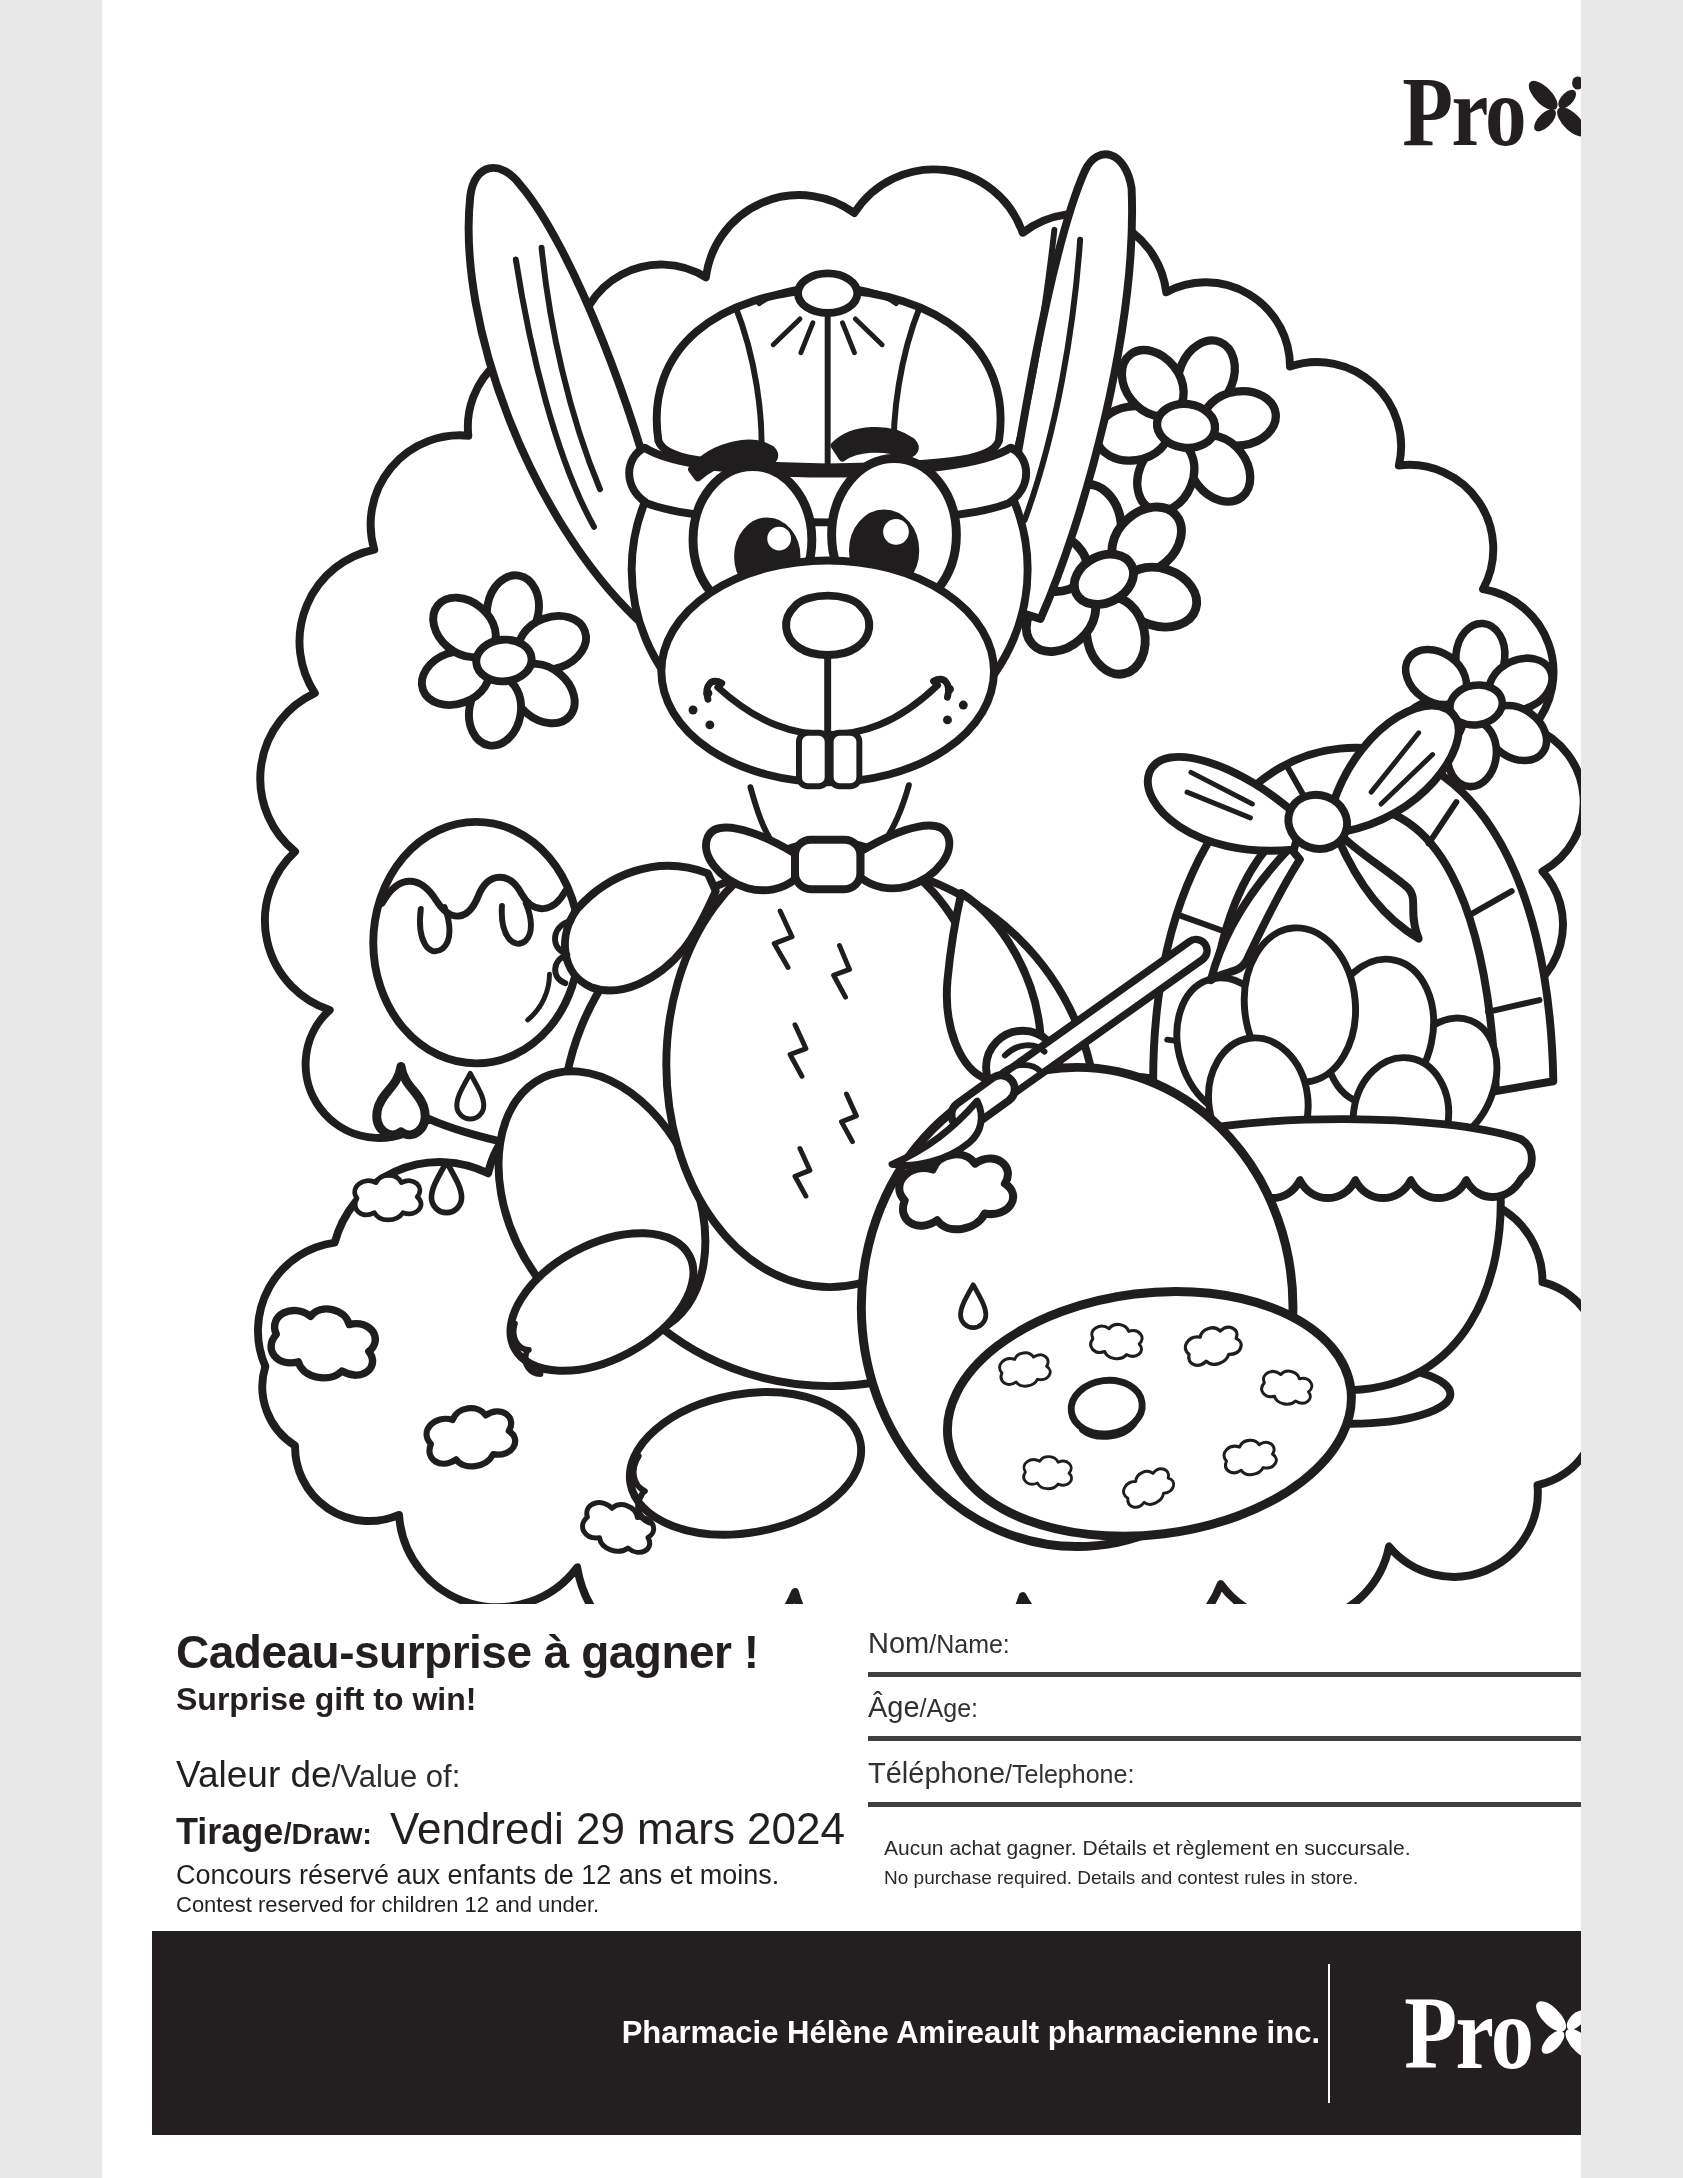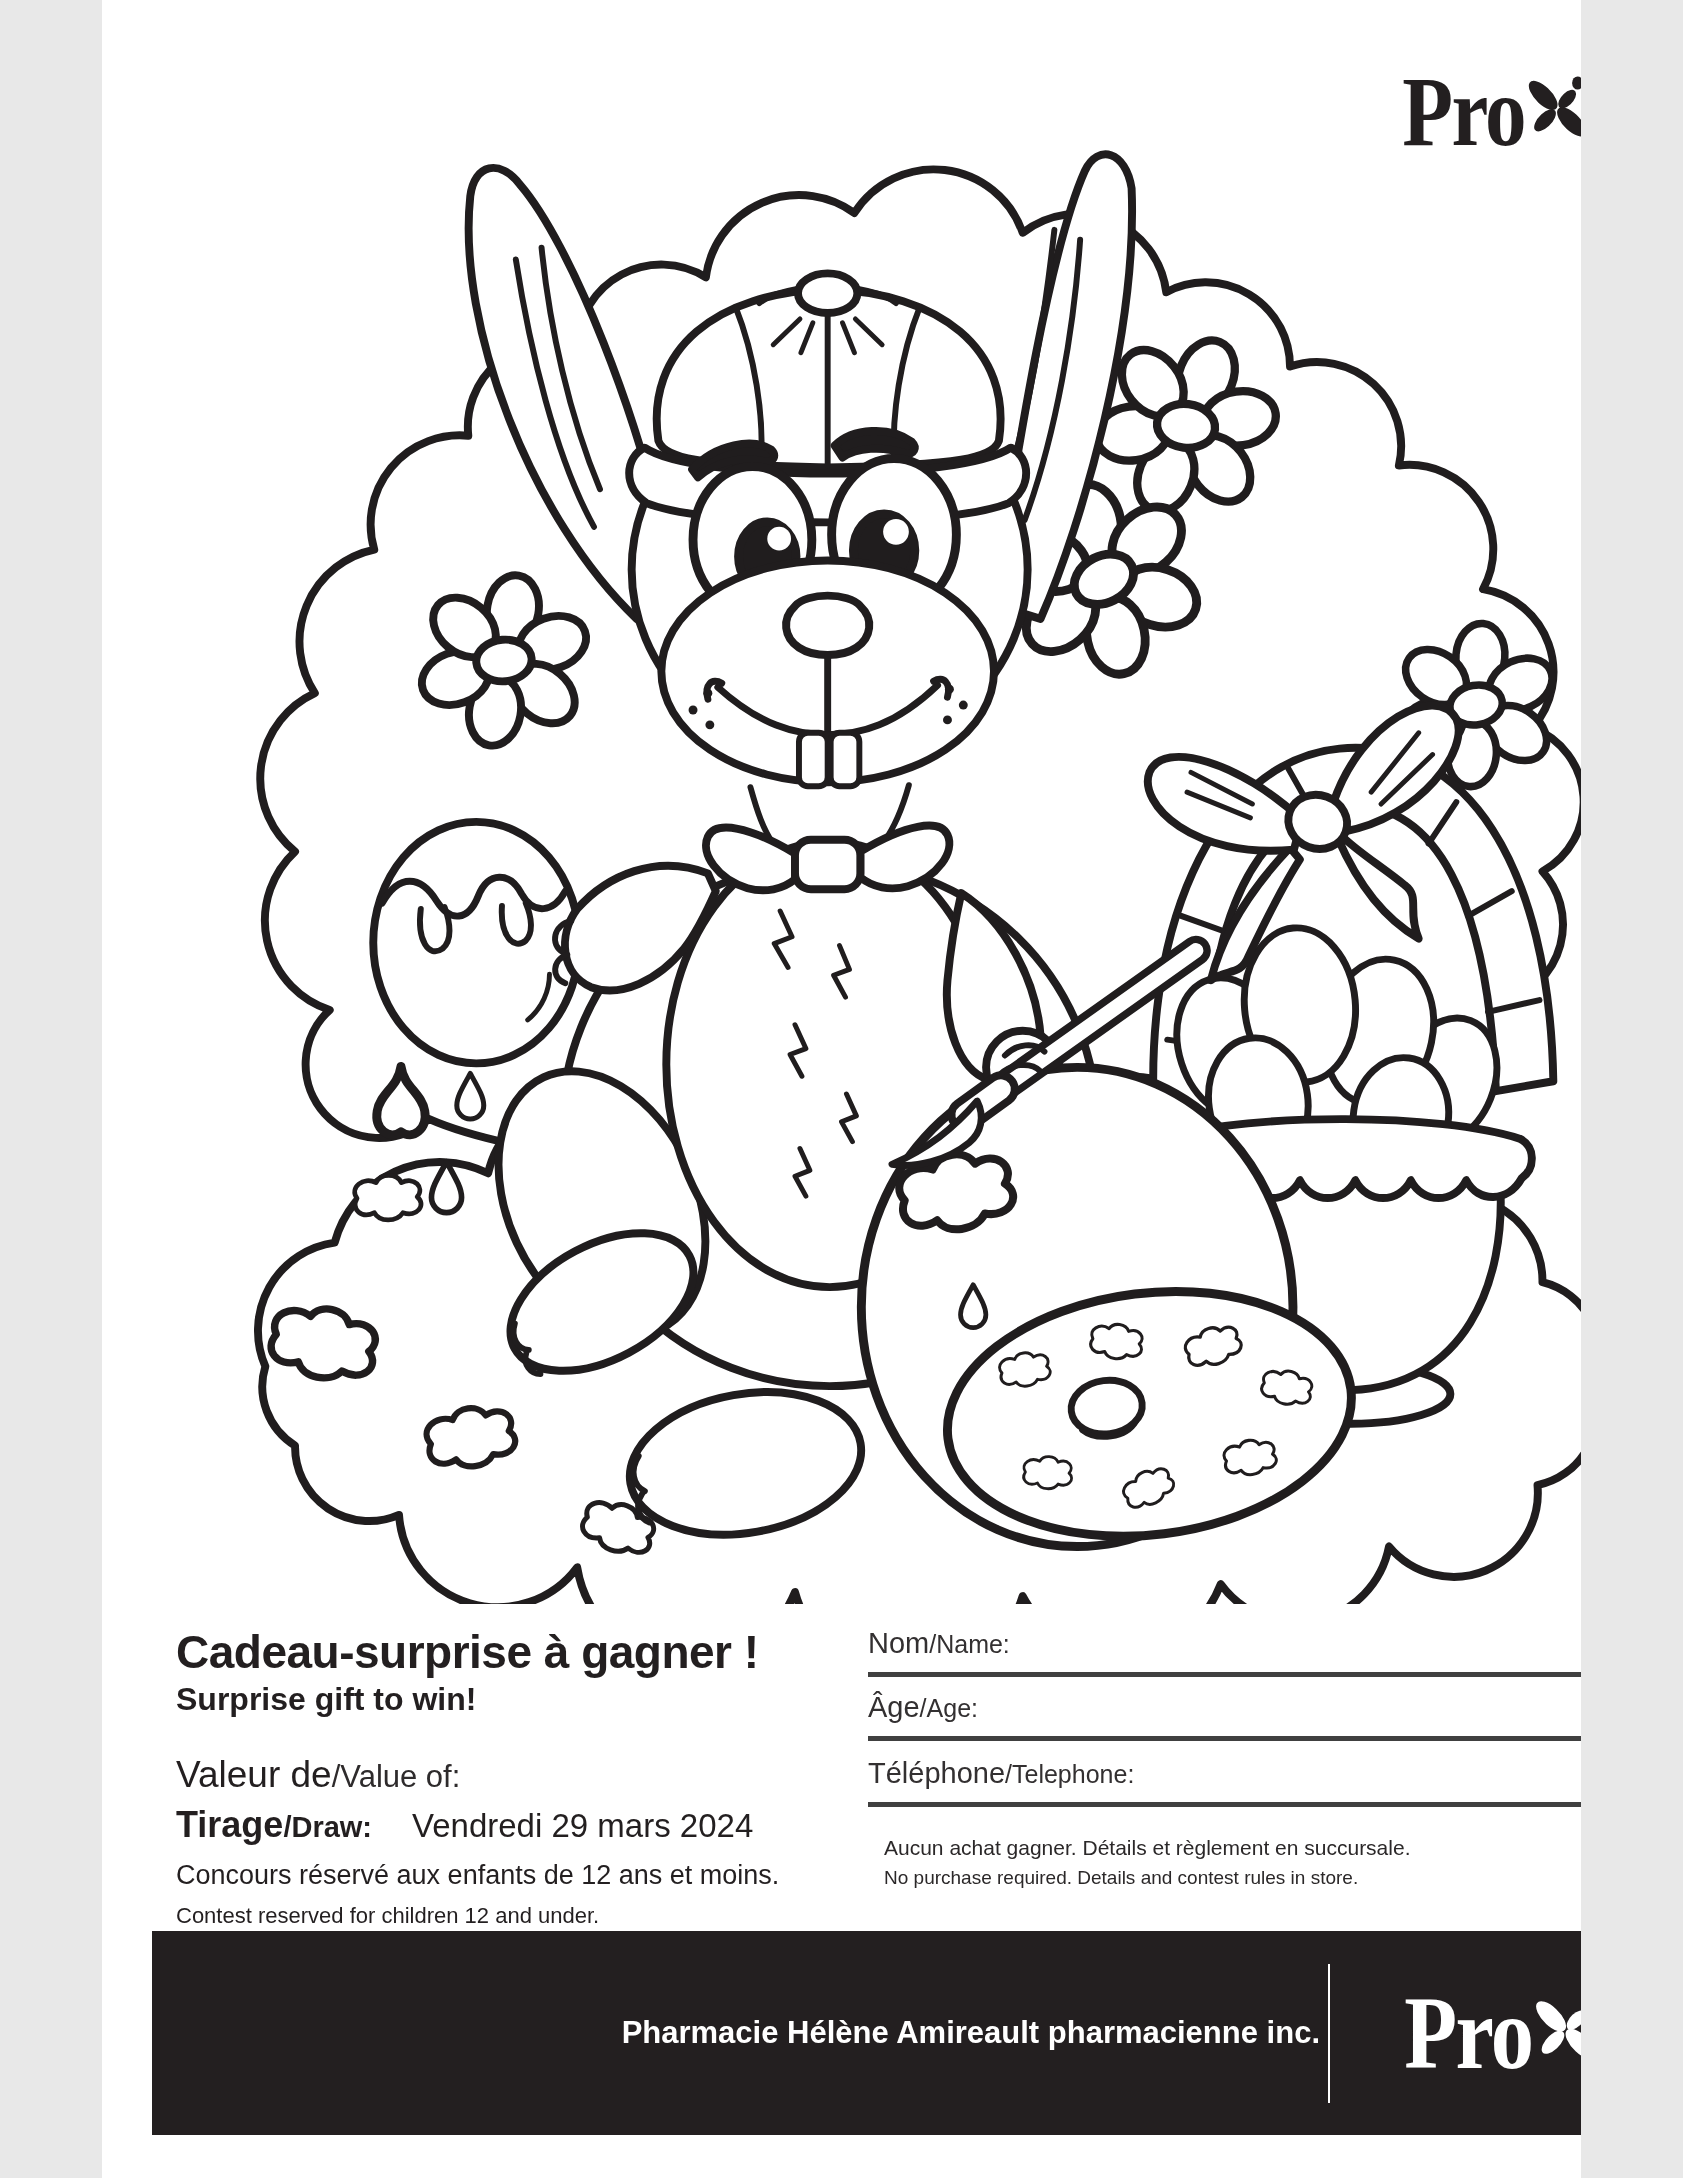--- a/index.html
+++ b/index.html
@@ -19,23 +19,23 @@
   
   .art{position:absolute;left:0;top:109px;}
   .title-fr{position:absolute;left:0;top:1625px;width:634px;font-size:46px;font-weight:bold;letter-spacing:-0.5px;white-space:nowrap;}
   .title-en{position:absolute;left:0;top:1681px;font-size:32px;font-weight:bold;white-space:nowrap;}
   .value-line{position:absolute;left:0;top:1754px;white-space:nowrap;}
   .value-line .fr{font-size:37px;}
   .value-line .en{font-size:31px;color:#2e2b2c;}
   .draw-line{position:absolute;left:0;top:1804px;white-space:nowrap;}
   .draw-line .fr{font-size:36px;font-weight:bold;}
   .draw-line .en{font-size:29px;font-weight:bold;}
-  .draw-line .date{font-size:33px;margin-left:40px;}
+  .draw-line .date{font-size:44px;margin-left:18px;}
   .rule-fr{position:absolute;left:0;top:1860px;font-size:27px;white-space:nowrap;}
-  .rule-en{position:absolute;left:0;top:1892px;font-size:22px;white-space:nowrap;margin-top:11px;}
+  .rule-en{position:absolute;left:0;top:1892px;font-size:22px;white-space:nowrap;}
   
   .field{position:absolute;left:766px;width:851px;border-bottom:5px solid #404040;}
   .field .fr{font-size:29px;color:#333031;}
   .field .en{font-size:25px;color:#333031;}
   .f1{top:1627px;height:45px;}
   .f2{top:1691px;height:45px;}
   .f3{top:1757px;height:45px;}
   .note-fr{position:absolute;left:782px;top:1836px;font-size:21px;color:#2b2829;}
   .note-en{position:absolute;left:782px;top:1867px;font-size:19px;color:#2b2829;}
   

